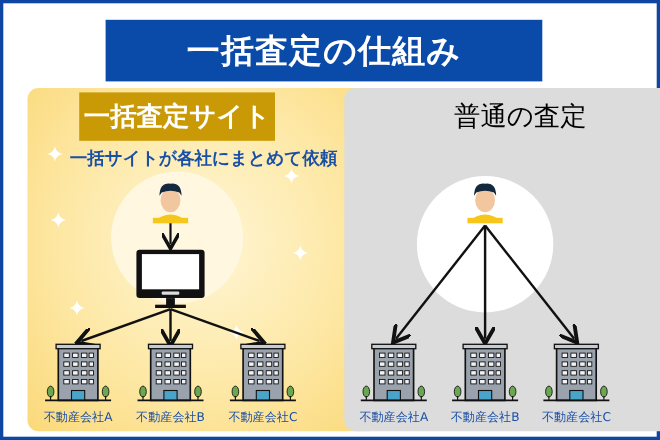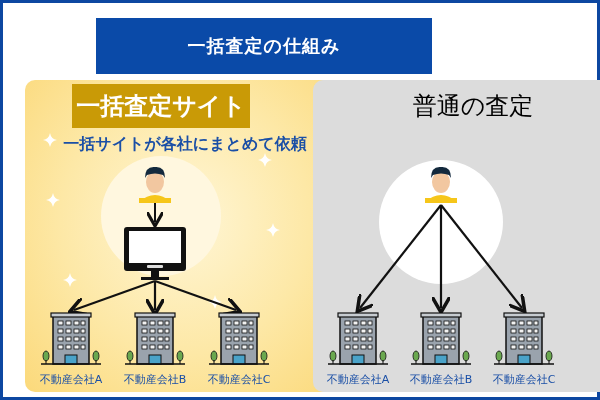--- a/index.html
+++ b/index.html
@@ -1,18 +1,18 @@
 <!DOCTYPE html>
 <html><head>
 <meta charset="utf-8">
 <style>
   * { margin:0; padding:0; box-sizing:border-box; }
   body { width:600px; height:400px; overflow:hidden; background:#fff; font-family:"DejaVu Sans", sans-serif; }
   .frame { position:absolute; left:0; top:0; width:600px; height:400px; border:3px solid #0d47a1; background:#fff; }
-  .title { position:absolute; left:96px; top:18px; width:336px; height:56px; background:#0a4aa8; color:#fff; font-size:18px; font-weight:bold; display:flex; align-items:center; justify-content:center; letter-spacing:1px; }
+  .title { position:absolute; left:96px; top:18px; width:397px; height:56px; background:#0a4aa8; color:#fff; font-size:30px; font-weight:bold; display:flex; align-items:center; justify-content:center; letter-spacing:1px; }
   .panel { position:absolute; top:80px; width:320px; height:312px; border-radius:10px; overflow:hidden; }
   .panel-left { left:25px; background:radial-gradient(ellipse at 50% 45%, #fff6d6 0%, #fde8a6 55%, #fbd97a 100%); }
   .panel-right { left:313px; background:#dcdcdc; }
   .badge { position:absolute; left:47px; top:4px; width:178px; height:44px; background:#c99a06; color:#fff; font-size:24px; font-weight:bold; display:flex; align-items:center; justify-content:center; }
   .heading { position:absolute; left:0; top:4px; width:100%; height:44px; color:#000000; font-size:24px; font-weight:normal; display:flex; align-items:center; justify-content:center; }
   .sub { position:absolute; left:0; top:54px; width:100%; text-align:center; color:#1a4fa6; font-size:16px; font-weight:bold; }
   .halo { position:absolute; border-radius:50%; }
   .label { position:absolute; width:90px; text-align:center; color:#1a4fa6; font-size:11px; font-weight:normal; }
   svg { position:absolute; left:0; top:0; }
 </style>

